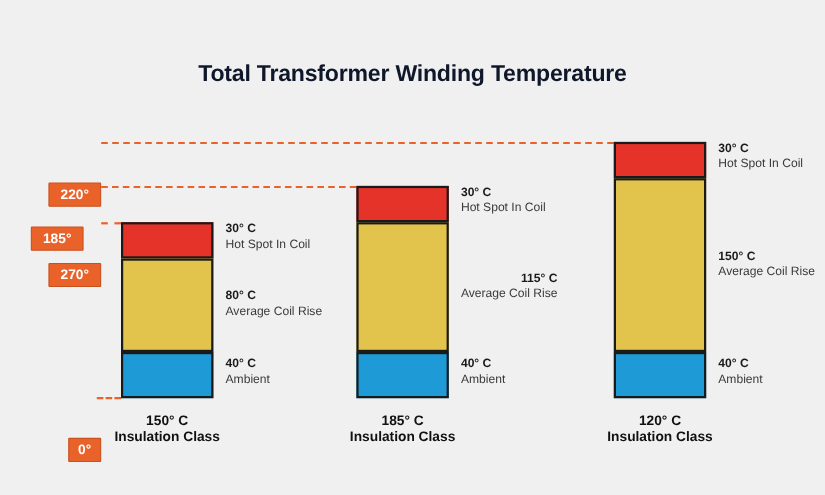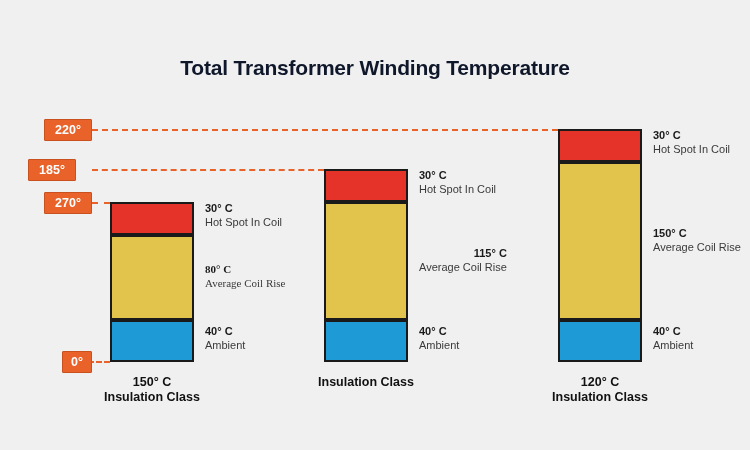--- a/index.html
+++ b/index.html
@@ -40,20 +40,21 @@
     position: absolute;
     background: #e8622a;
     border: 1px solid #c9511f;
     color: #ffffff;
     font-size: 12.5px;
     font-weight: bold;
     text-align: center;
     line-height: 20px;
     height: 20px;
     border-radius: 1px;
+    margin-top: 47px;
   }
   
   .bar-group {
     position: absolute;
   }
   .bar {
     position: absolute;
     box-sizing: border-box;
     border: 2px solid #1a1a1a;
   }
@@ -107,21 +108,21 @@
 
   <div class="bar-group">
     <div class="bar seg-hotspot" style="left:110px; top:202px; width:84px; height:33px;"></div>
     <div class="bar seg-rise" style="left:110px; top:235px; width:84px; height:85px;"></div>
     <div class="bar seg-ambient" style="left:110px; top:320px; width:84px; height:42px;"></div>
 
     <div class="seg-label" style="left:205px; top:201px;">
       <div class="seg-value">30° C</div>
       <div class="seg-desc">Hot Spot In Coil</div>
     </div>
-    <div class="seg-label" style="left:205px; top:262px;font-family:Liberation Serif, serif;">
+    <div class="seg-label" style="left:205px; top:262px;">
       <div class="seg-value">80° C</div>
       <div class="seg-desc">Average Coil Rise</div>
     </div>
     <div class="seg-label" style="left:205px; top:324px;">
       <div class="seg-value">40° C</div>
       <div class="seg-desc">Ambient</div>
     </div>
 
     <div class="cat-label" style="left:82px; top:375px; width:140px;">
       <div>150° C</div>
@@ -141,20 +142,21 @@
     <div class="seg-label" style="left:419px; top:246px;text-align:right;">
       <div class="seg-value">115° C</div>
       <div class="seg-desc">Average Coil Rise</div>
     </div>
     <div class="seg-label" style="left:419px; top:324px;">
       <div class="seg-value">40° C</div>
       <div class="seg-desc">Ambient</div>
     </div>
 
     <div class="cat-label" style="left:296px; top:375px; width:140px;">
+      <div>185° C</div>
       <div>Insulation Class</div>
     </div>
   </div>
 
   <div class="bar-group">
     <div class="bar seg-hotspot" style="left:558px; top:129px; width:84px; height:33px;"></div>
     <div class="bar seg-rise" style="left:558px; top:162px; width:84px; height:158px;"></div>
     <div class="bar seg-ambient" style="left:558px; top:320px; width:84px; height:42px;"></div>
 
     <div class="seg-label" style="left:653px; top:128px;">

